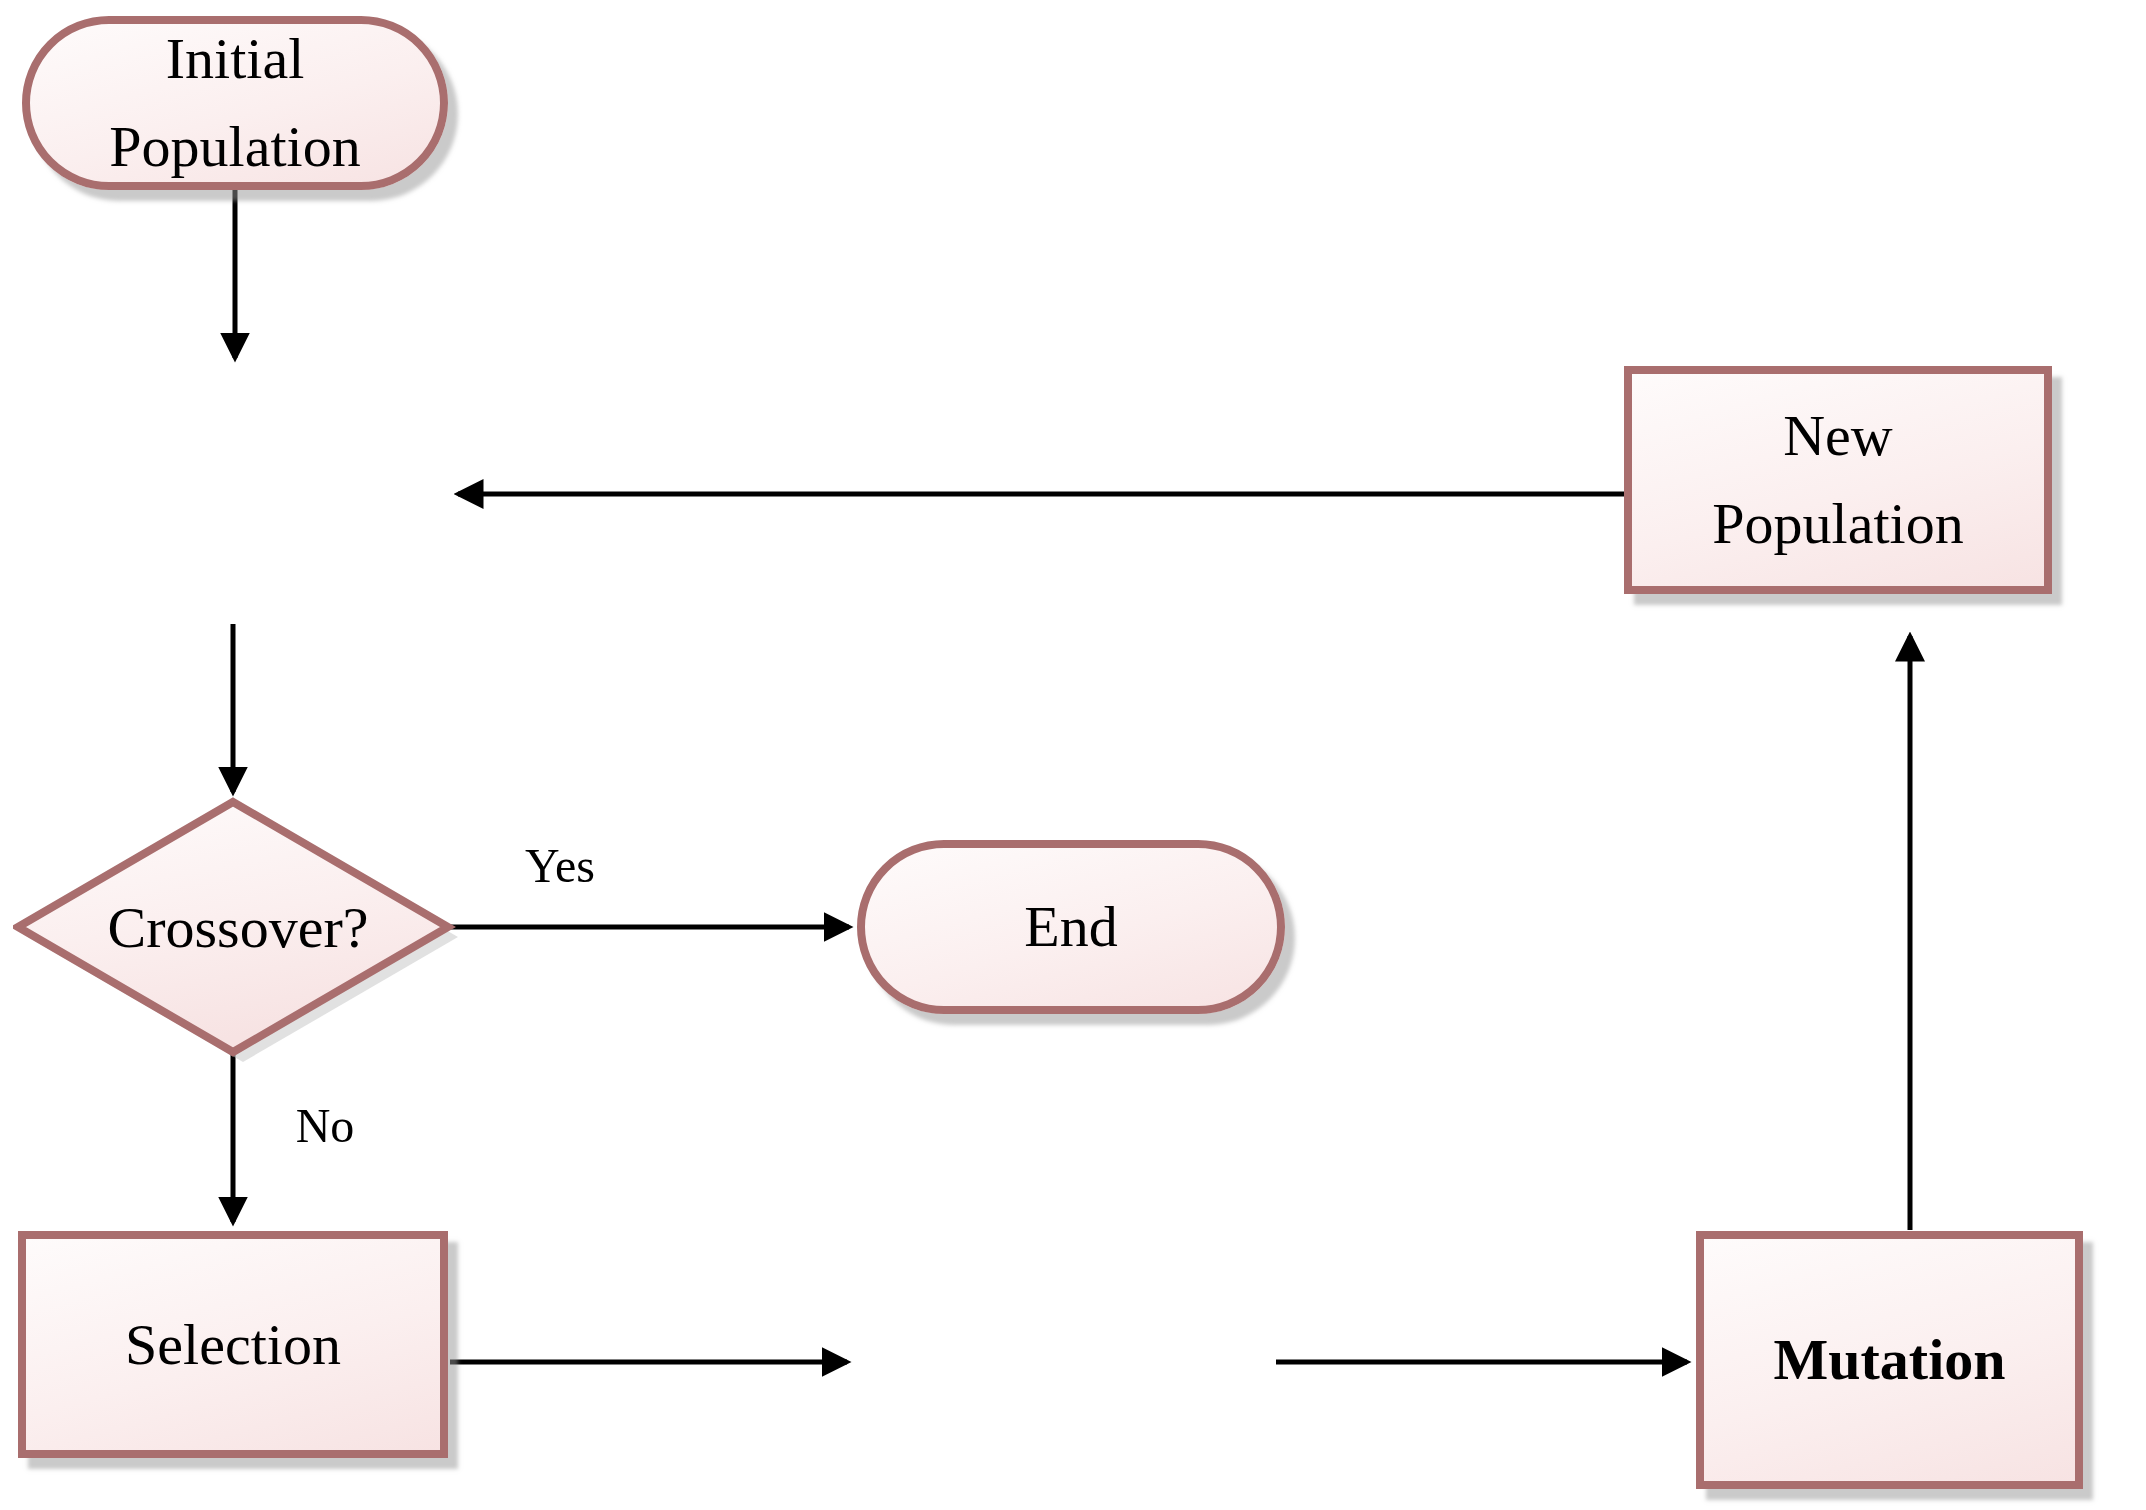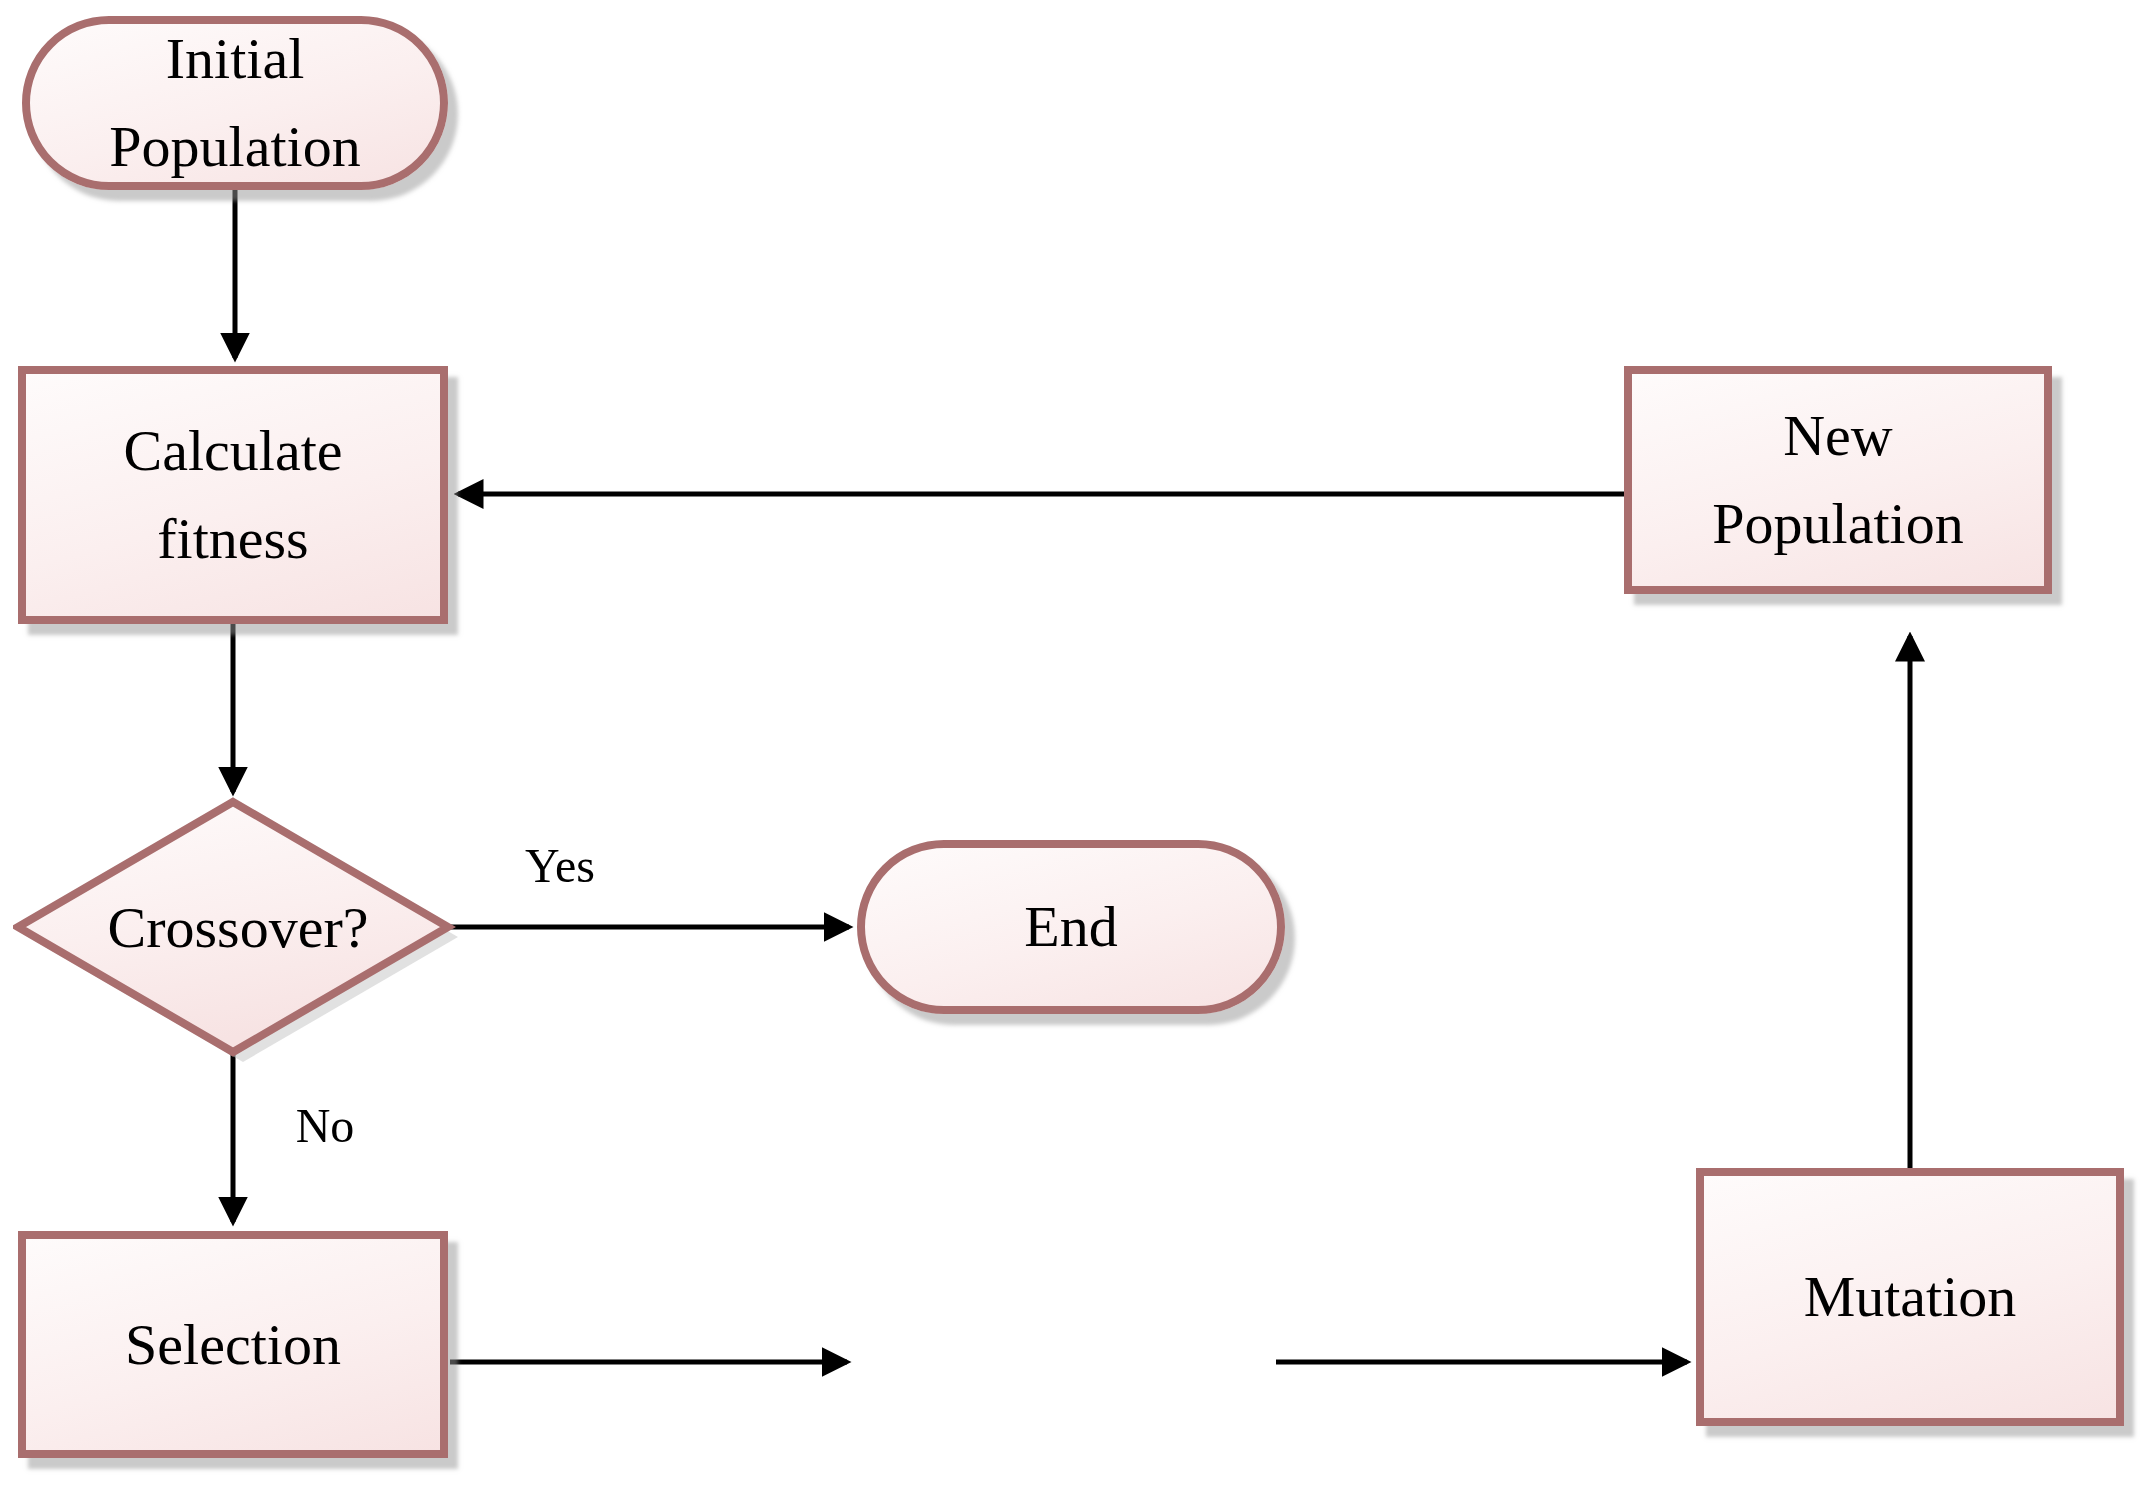--- a/index.html
+++ b/index.html
@@ -21,21 +21,21 @@
     display:flex;align-items:center;justify-content:center;
     text-align:center;font-size:58px;line-height:88px;
     white-space:pre-line;
   }
   .stadium{border-radius:95px;}
   #node-initial{left:22px;top:16px;width:426px;height:174px;}
   #node-calc{left:18px;top:366px;width:430px;height:258px;}
   #node-end{left:857px;top:840px;width:428px;height:174px;}
   #node-selection{left:18px;top:1231px;width:430px;height:227px;}
   #node-crossover{left:856px;top:1231px;width:418px;height:258px;}
-  #node-mutation{left:1696px;top:1168px;width:428px;height:258px;}
+  #node-mutation{left:1696px;top:1231px;width:387px;height:258px;font-weight:bold;}
   #node-newpop{left:1624px;top:366px;width:428px;height:228px;}
   #node-terminate{
     position:absolute;left:13px;top:797px;width:450px;height:272px;
   }
   #node-terminate .diamond-label{
     position:absolute;left:0;top:0;width:450px;height:260px;
     display:flex;align-items:center;justify-content:center;
     font-size:58px;text-align:center;
   }
   .edge-label{position:absolute;font-size:48px;text-align:center;}
@@ -59,22 +59,20 @@
     <line x1="447" y1="927" x2="849" y2="927" marker-end="url(#ah)"></line>
     <line x1="233" y1="1052" x2="233" y2="1222" marker-end="url(#ah)"></line>
     <line x1="450" y1="1362" x2="847" y2="1362" marker-end="url(#ah)"></line>
     <line x1="1276" y1="1362" x2="1687" y2="1362" marker-end="url(#ah)"></line>
     <line x1="1910" y1="1230" x2="1910" y2="636" marker-end="url(#ah)"></line>
   </svg>
 
   <div class="node stadium" id="node-initial">Initial
 Population</div>
 
-  <div class="node" id="node-calc">Calculate
-fitness</div>
 
   <div id="node-terminate">
     <svg width="450" height="272" viewBox="0 0 450 272">
       <defs>
         <linearGradient id="diamondGrad" x1="0" y1="0" x2="0.3" y2="1">
           <stop offset="0" stop-color="#fefbfb"></stop>
           <stop offset="0.55" stop-color="#fbefef"></stop>
           <stop offset="1" stop-color="#f7e3e3"></stop>
         </linearGradient>
       </defs>

